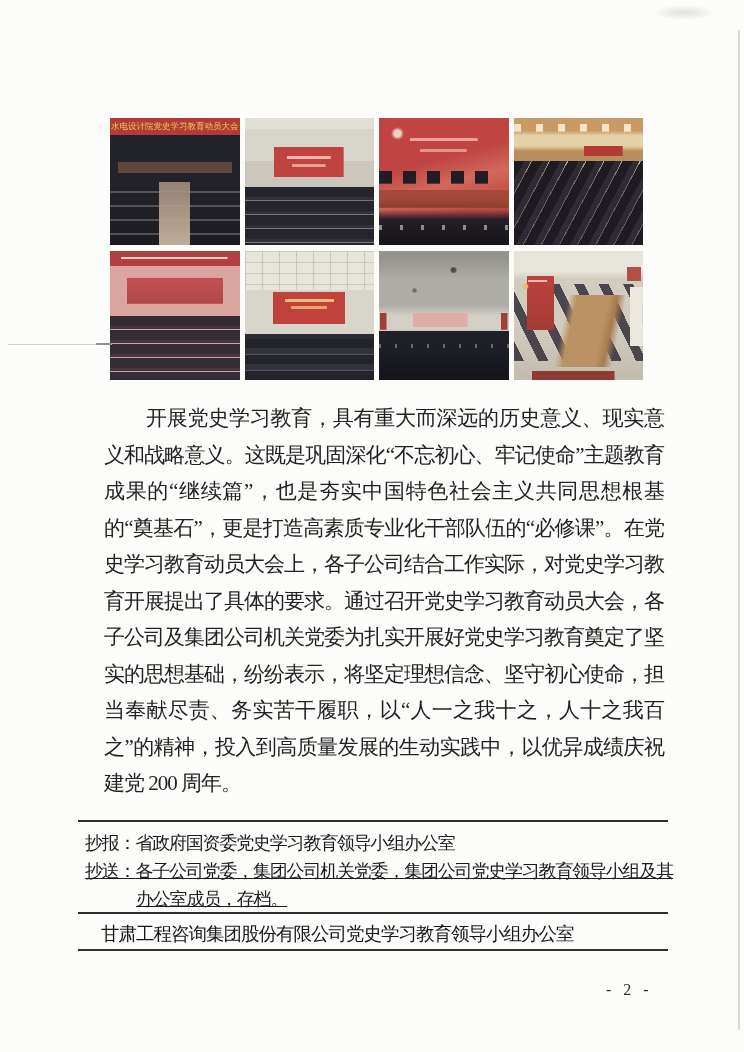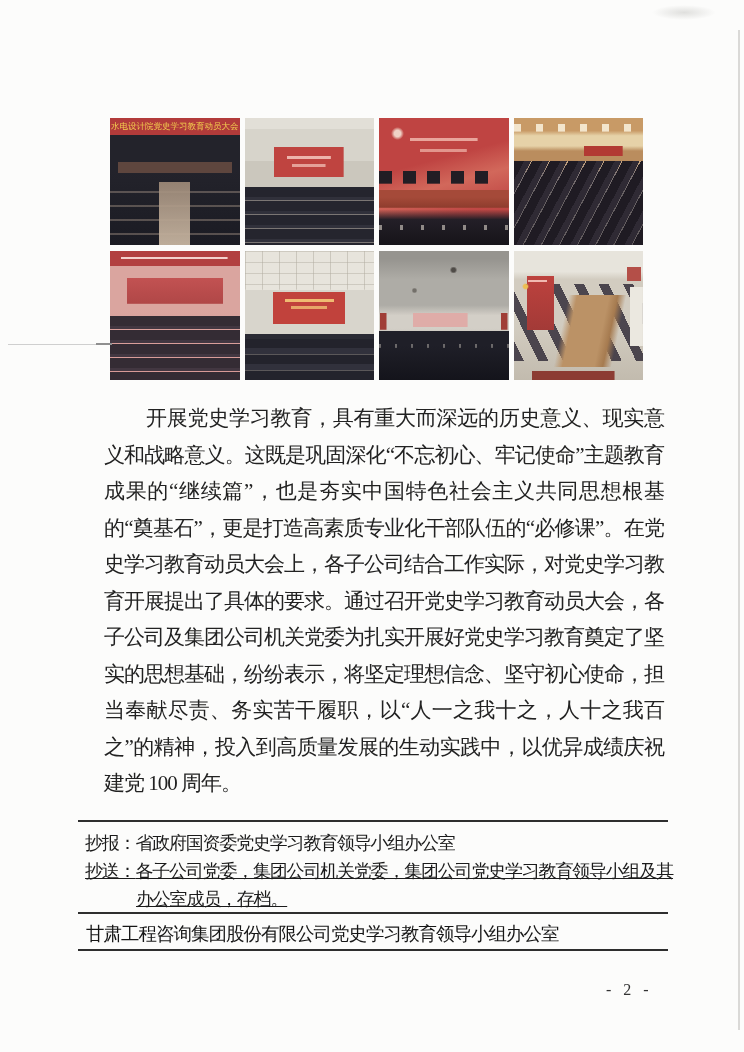--- a/index.html
+++ b/index.html
@@ -101,21 +101,21 @@
   .rule-3{top:949px;}
 
   .copy-block{
     position:absolute;left:85px;top:829px;width:592px;
     font-size:18px;line-height:28px;letter-spacing:-1.2px;color:#1b1b1b;
   }
   .copy-row{margin:0;}
   .hanging{padding-left:51px;text-indent:-51px;text-decoration:underline;}
 
   .issuer-row{
-    position:absolute;left:86px;top:919px;width:580px;height:28px;
+    position:absolute;left:101px;top:919px;width:580px;height:28px;
     display:flex;justify-content:space-between;align-items:center;
     font-size:18.5px;letter-spacing:-1px;color:#161616;white-space:nowrap;
   }
   .issuer-row .date{letter-spacing:0;}
 
   .page-number{
     position:absolute;left:606px;top:981px;
     font-size:16px;letter-spacing:1.5px;word-spacing:5px;color:#333;
   }
 
@@ -137,21 +137,21 @@
     </div>
     <div class="photo p2"></div>
     <div class="photo p3"></div>
     <div class="photo p4"></div>
     <div class="photo p5"></div>
     <div class="photo p6"></div>
     <div class="photo p7"></div>
     <div class="photo p8"></div>
   </div>
 
-  <div class="body-text">开展党史学习教育，具有重大而深远的历史意义、现实意义和战略意义。这既是巩固深化“不忘初心、牢记使命”主题教育成果的“继续篇”，也是夯实中国特色社会主义共同思想根基的“奠基石”，更是打造高素质专业化干部队伍的“必修课”。在党史学习教育动员大会上，各子公司结合工作实际，对党史学习教育开展提出了具体的要求。通过召开党史学习教育动员大会，各子公司及集团公司机关党委为扎实开展好党史学习教育奠定了坚实的思想基础，纷纷表示，将坚定理想信念、坚守初心使命，担当奉献尽责、务实苦干履职，以“人一之我十之，人十之我百之”的精神，投入到高质量发展的生动实践中，以优异成绩庆祝建党 100 周年。</div>
+  <div class="body-text">开展党史学习教育，具有重大而深远的历史意义、现实意义和战略意义。这既是巩固深化“不忘初心、牢记使命”主题教育成果的“继续篇”，也是夯实中国特色社会主义共同思想根基的“奠基石”，更是打造高素质专业化干部队伍的“必修课”。在党史学习教育动员大会上，各子公司结合工作实际，对党史学习教育开展提出了具体的要求。通过召开党史学习教育动员大会，各子公司及集团公司机关党委为扎实开展好党史学习教育奠定了坚实的思想基础，纷纷表示，将坚定理想信念、坚守初心使命，担当奉献尽责、务实苦干履职，以“人一之我十之，人十之我百之”的精神，投入到高质量发展的生动实践中，以优异成绩庆祝建党 200 周年。</div>
 
   <div class="rule rule-1"></div>
 
   <div class="copy-block">
     <p class="copy-row"><span>抄报：</span><span>省政府国资委党史学习教育领导小组办公室</span></p>
     <p class="copy-row hanging"><span>抄送：</span><span>各子公司党委，集团公司机关党委，集团公司党史学习教育领导小组及其办公室成员，存档。</span></p>
   </div>
 
   <div class="rule rule-2"></div>
 

